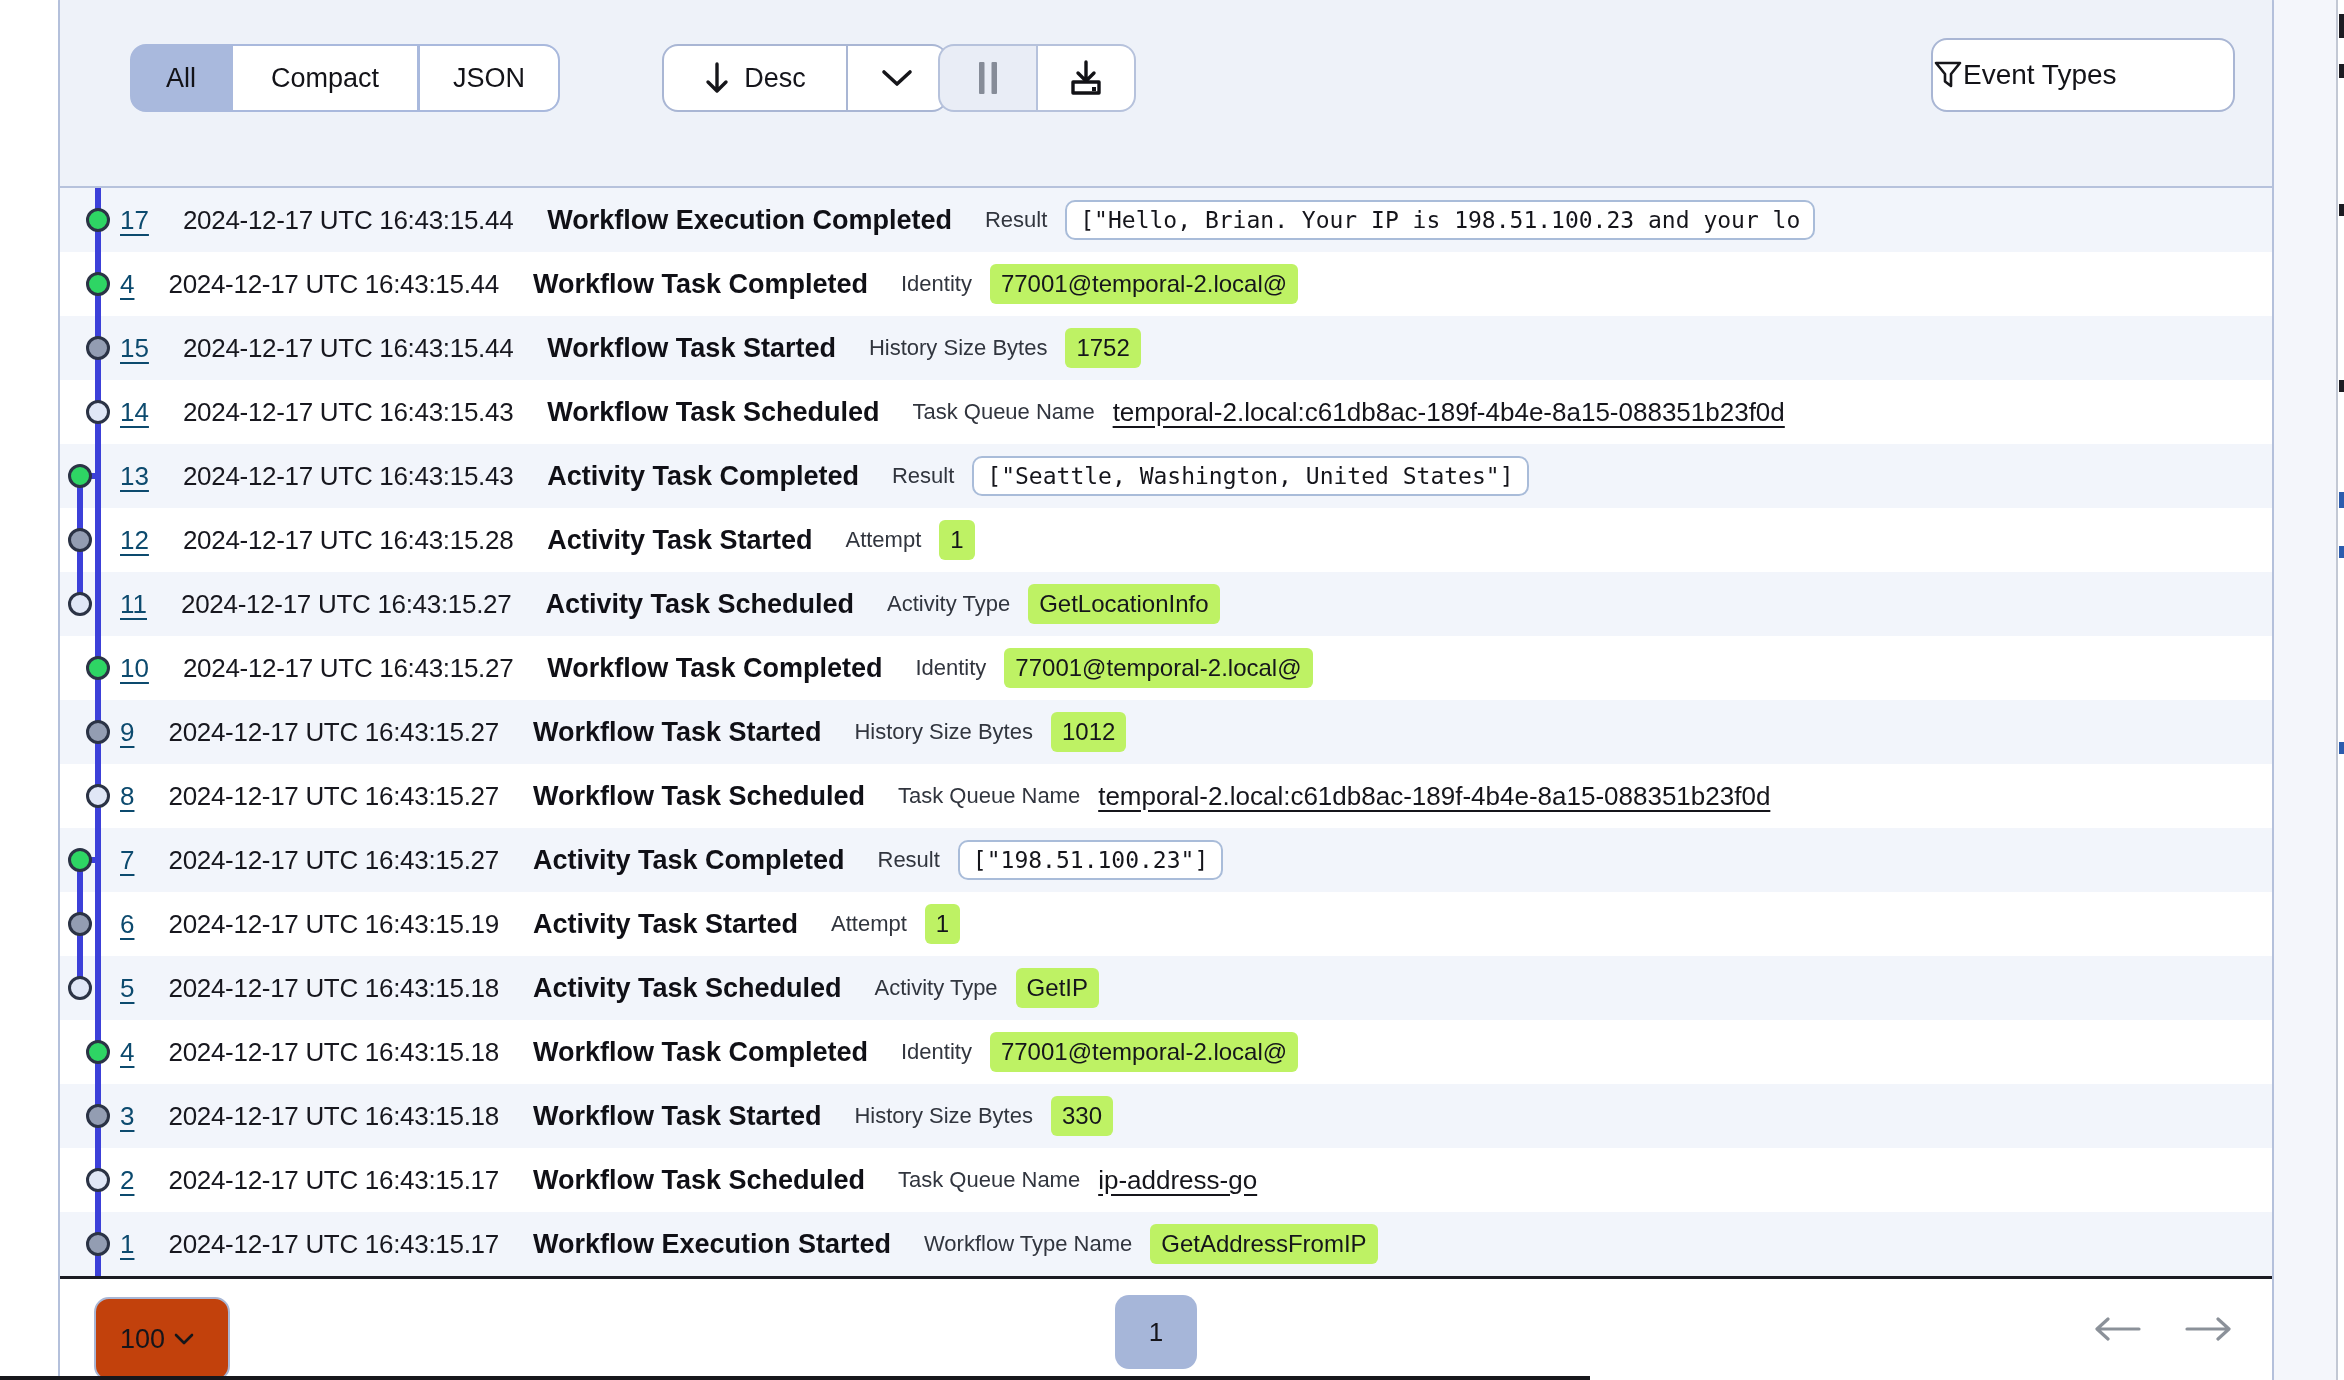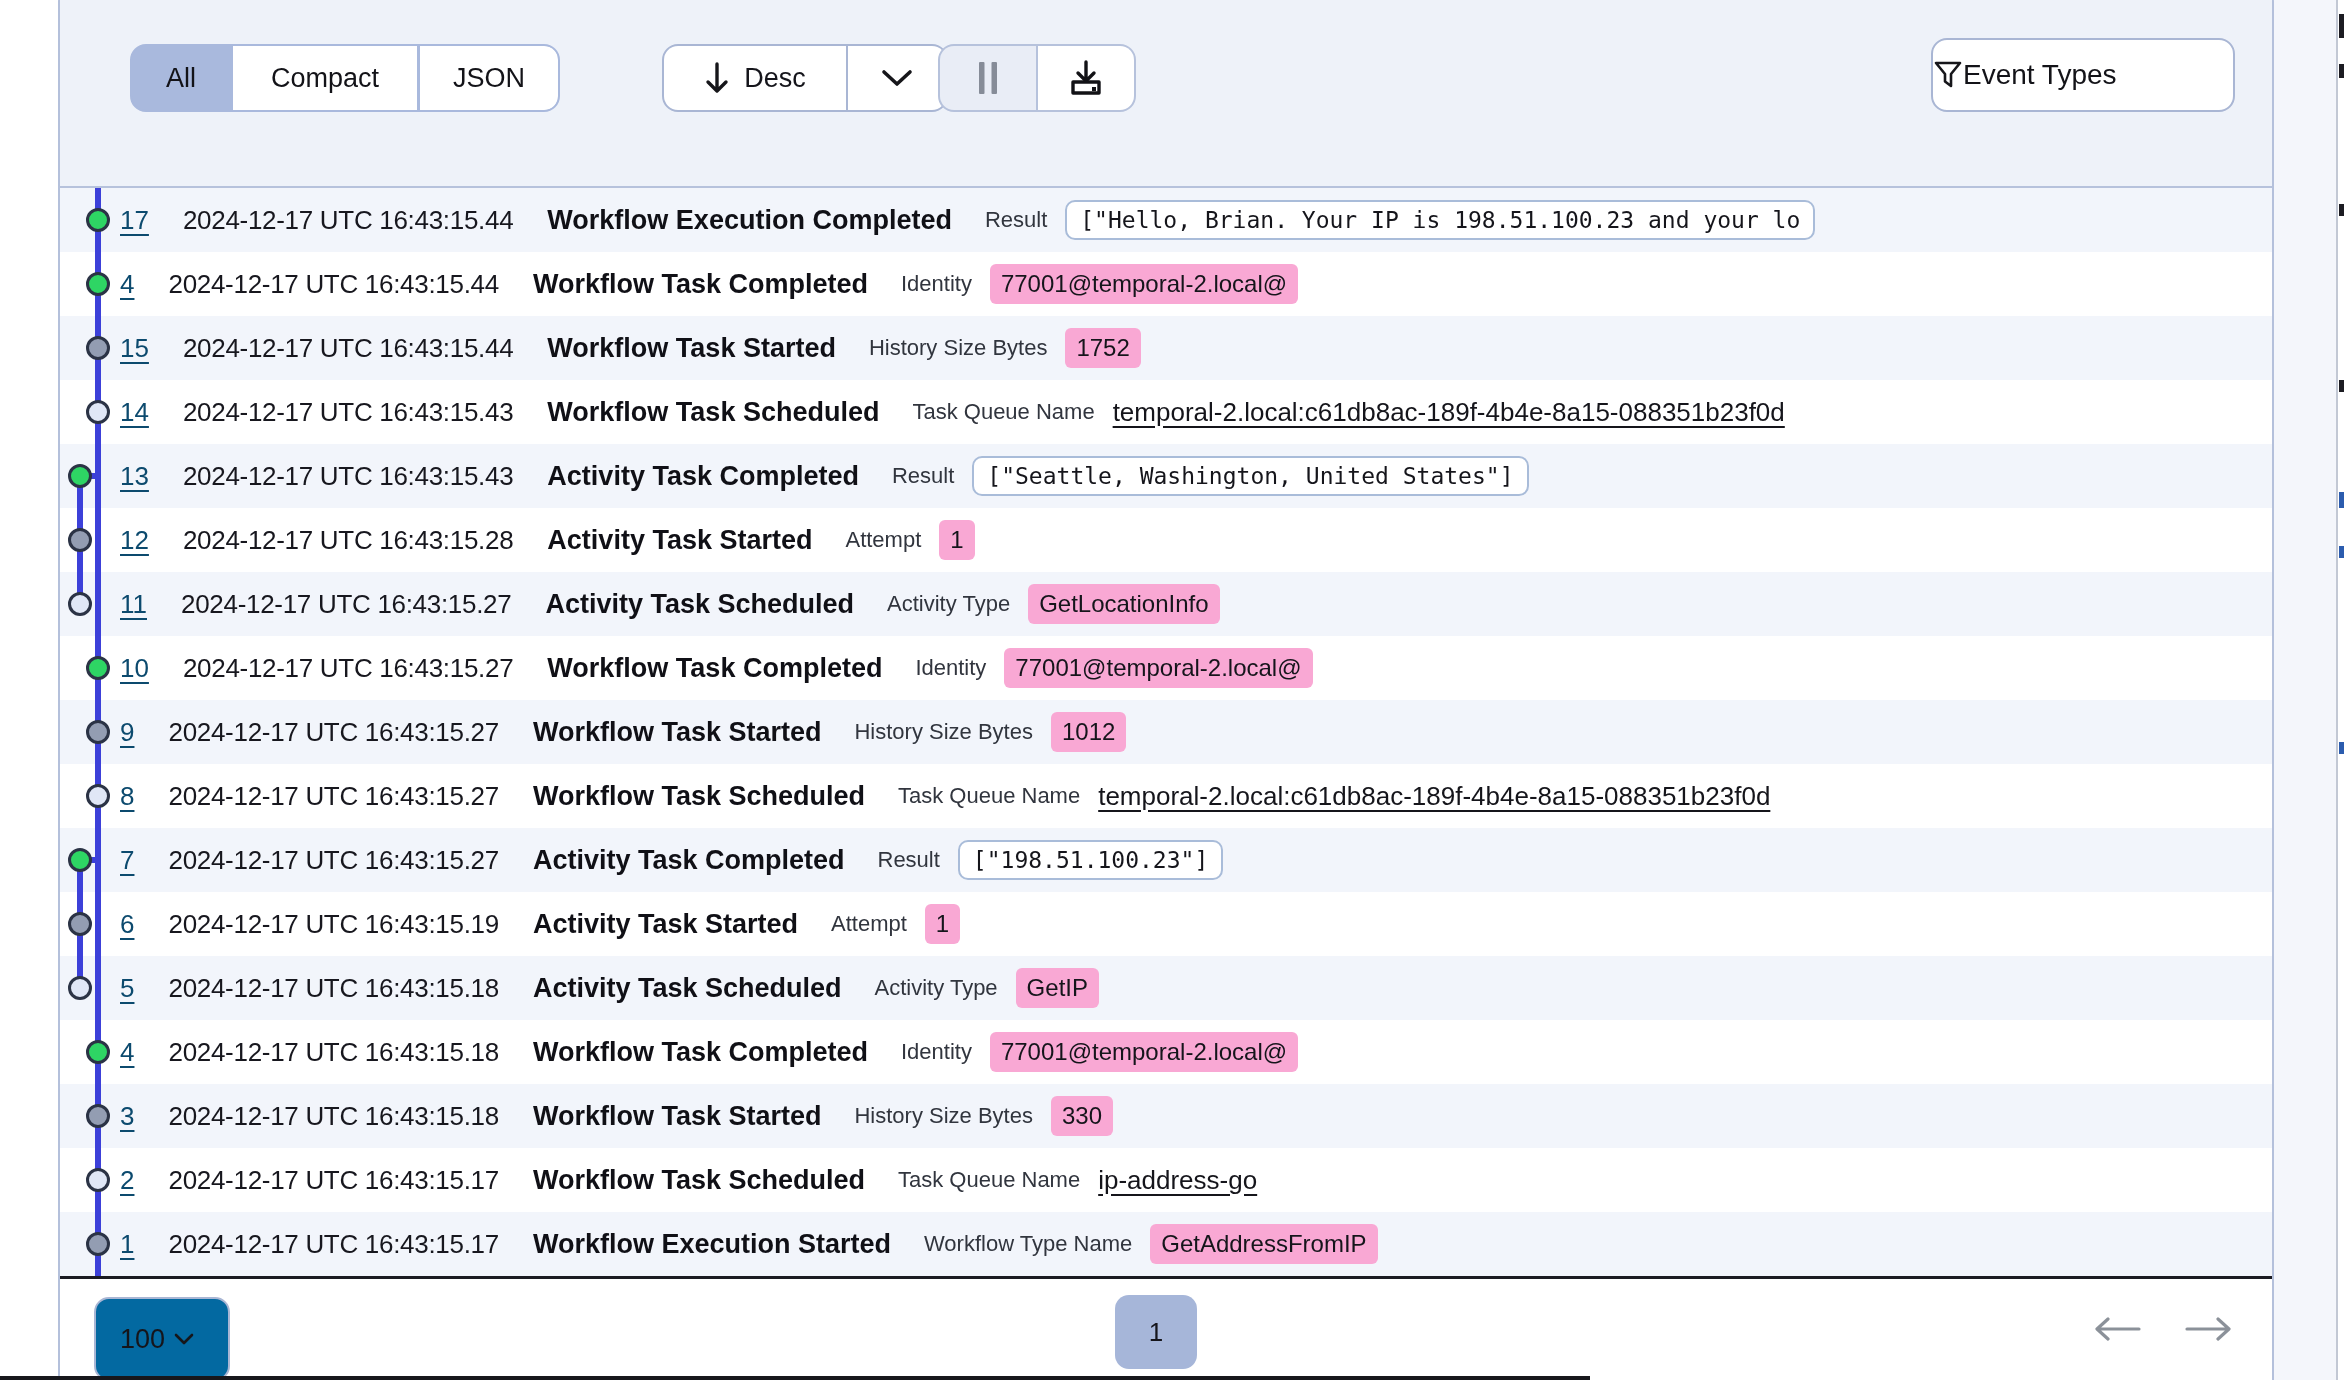--- a/index.html
+++ b/index.html
@@ -62,32 +62,32 @@
   .row.branch .dot { left:8px; }
   .dot-green { background:#2ed564; }
   .dot-gray  { background:#939db2; }
   .dot-hollow{ background:#e0e7f6; }
 
   .ev-id { font-size:26px; text-decoration:underline; text-underline-offset:5px; margin-right:34px; color:#0c4a6e; }
   .ev-time { font-size:26px; letter-spacing:-0.3px; margin-right:34px; color:#17171e; }
   .ev-name { font-size:27px; font-weight:700; margin-right:33px; color:#101016; }
   .ev-attr { font-size:22px; color:#31353e; margin-right:18px; }
   .ev-val { font-size:24px; }
-  .val-badge { background:#f9a8d4; border-radius:6px; padding:6px 11px; color:#15151b; }
+  .val-badge { background:#bef264; border-radius:6px; padding:6px 11px; color:#15151b; }
   .val-link  { font-size:26px; text-decoration:underline; text-underline-offset:5px; color:#15151b; }
   .val-code  { font-family:"DejaVu Sans Mono", monospace; font-size:23px; background:#ffffff;
                border:2px solid #a9bcd9; border-radius:10px; padding:5px 13px; color:#15151b; }
   .val-code.clipped { max-width:782px; overflow:hidden; }
 
   .list-endline { height:3px; background:#1b1b22; }
 
   
   .pager { position:relative; height:145px; background:#ffffff; }
   .pg-size { position:absolute; left:34px; top:18px; width:136px; height:84px;
-             border:2px solid #a9b6d4; border-radius:15px; background:#0369a1;
+             border:2px solid #a9b6d4; border-radius:15px; background:#c2410c;
              display:flex; align-items:center; padding:0 18px 0 24px; gap:9px;
              font-size:27px; cursor:pointer; }
   .pg-page { position:absolute; left:1055px; top:16px; width:82px; height:74px;
              background:#a6b6d9; border:none; border-radius:14px; font-size:26px; color:#15151b;
              display:flex; align-items:center; justify-content:center; cursor:pointer; }
   .pg-prev { position:absolute; left:2034px; top:38px; cursor:pointer; }
   .pg-next { position:absolute; left:2124px; top:38px; cursor:pointer; }
 
   
   .right-strip { position:absolute; left:2274px; top:0; width:62px; height:1380px; background:#f4f6fb; }

